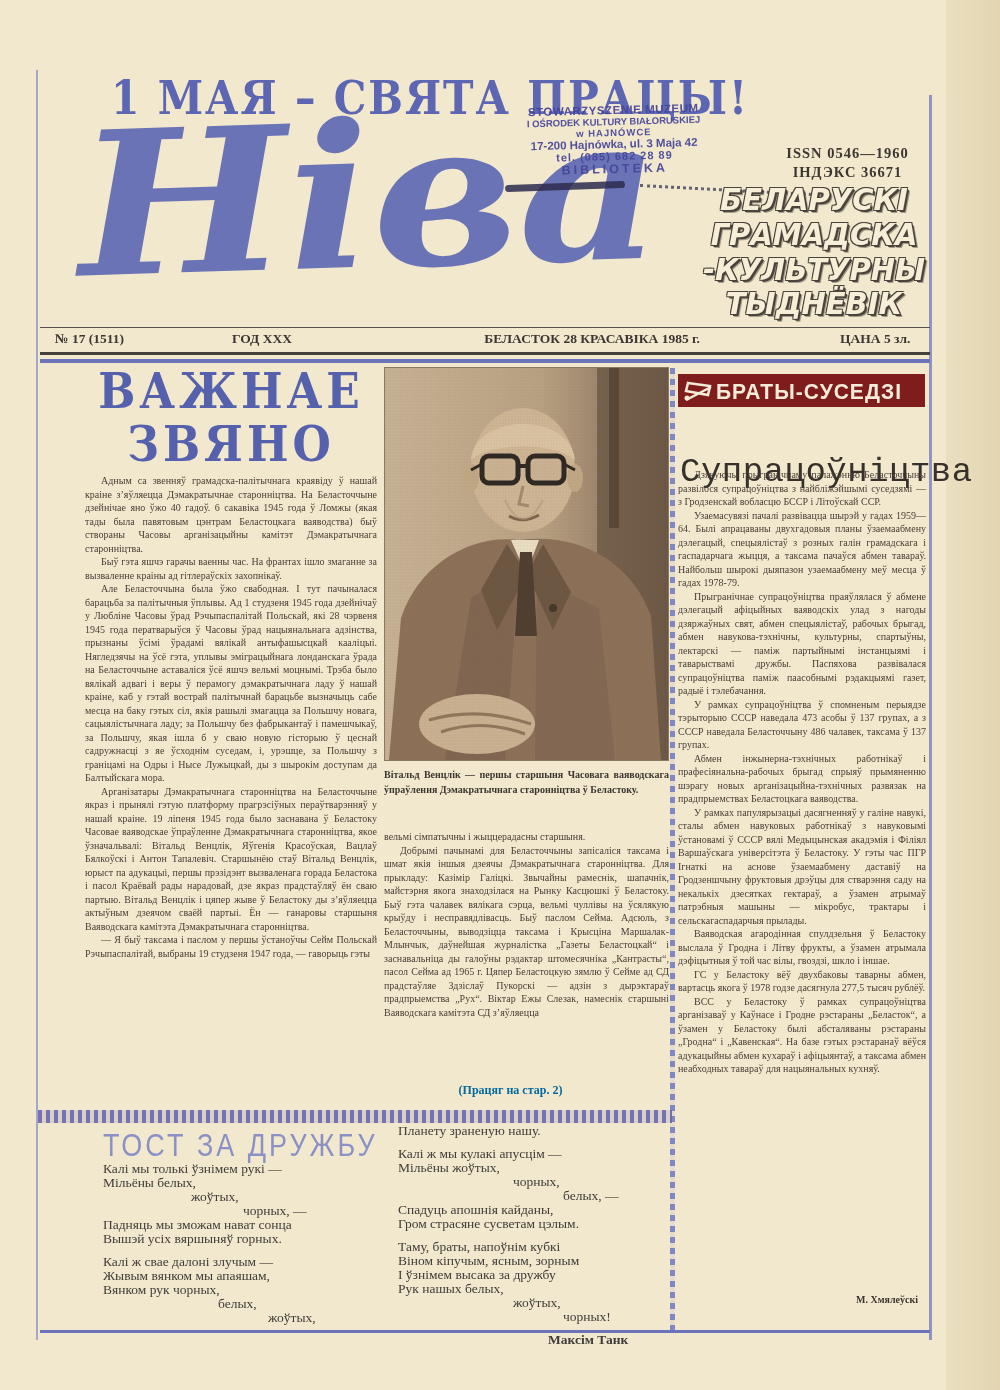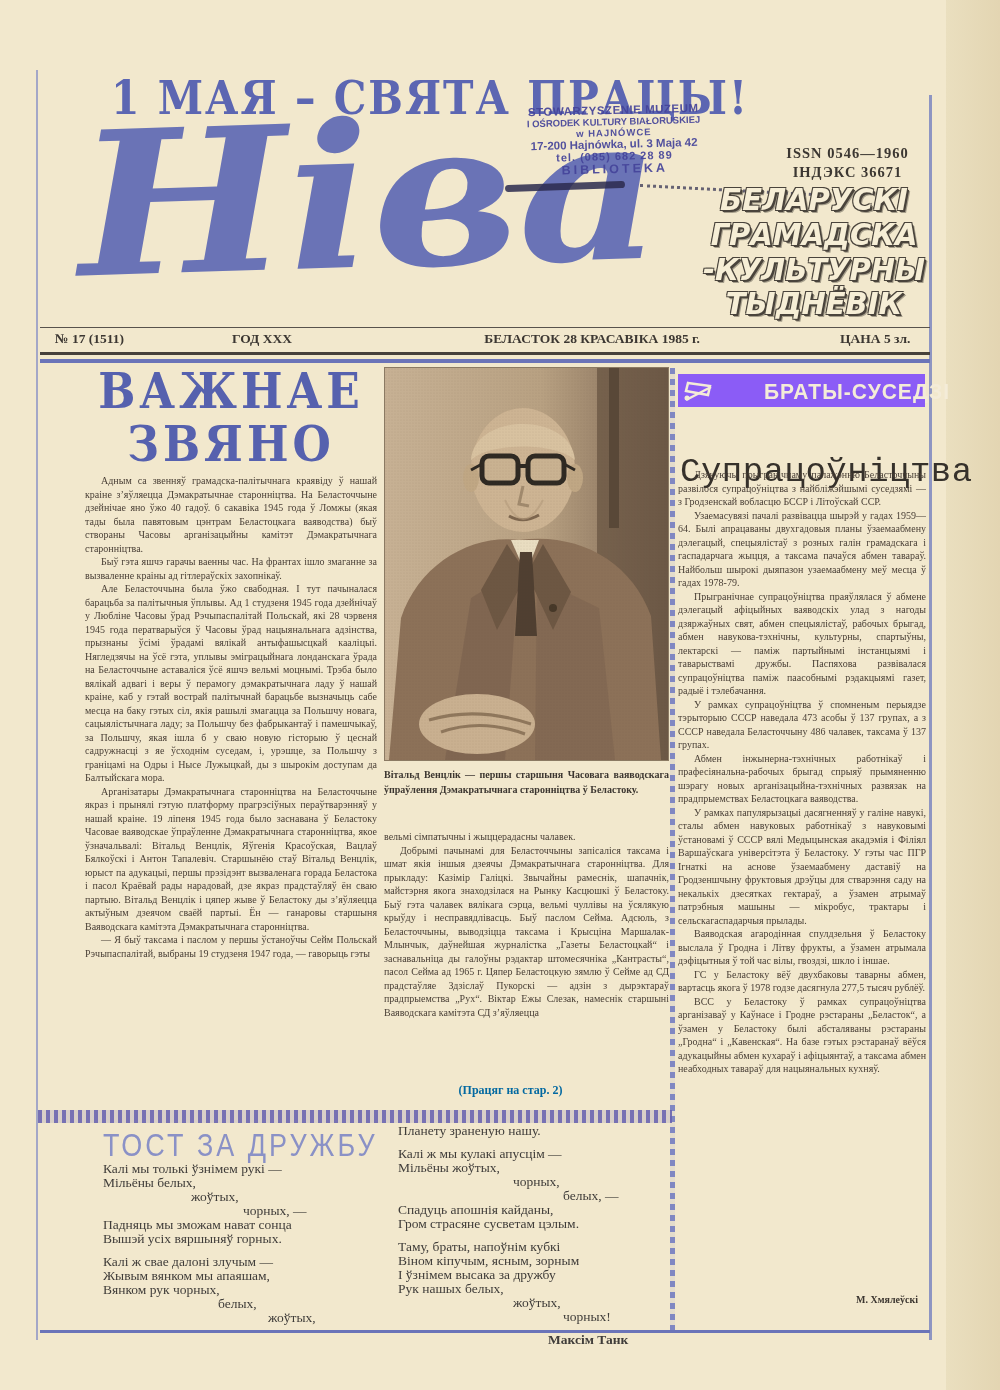--- a/index.html
+++ b/index.html
@@ -56,22 +56,22 @@
   .col-right{left:678px;top:468px;width:248px;height:822px;}
   .photo-box{left:384px;top:367px;width:285px;height:394px;border:1px solid #8b7a63;
       box-sizing:border-box;}
   .photo-caption{left:384px;top:768px;width:285px;font-weight:bold;font-size:10px;
       line-height:14.5px;text-align:justify;color:#3c3630;}
   .continued{left:368px;top:1083px;width:285px;text-align:center;font-weight:bold;
       font-size:12px;color:#0369a1;}
   .divider-v{left:670px;top:368px;width:5px;height:962px;
       background:repeating-linear-gradient(180deg,#8087c2 0 6px,rgba(128,135,194,.12) 6px 11px);}
   
-  .banner{left:678px;top:374px;width:247px;height:33px;background:#8b5cf6;
-      display:flex;align-items:center;gap:48px;}
+  .banner{left:678px;top:374px;width:247px;height:33px;background:#7f1d1d;
+      display:flex;align-items:center;}
   .banner-flag{width:34px;height:26px;margin-left:4px;flex:0 0 auto;}
   .banner-label{color:#f4ecd8;font-family:"Liberation Sans",sans-serif;font-weight:bold;
       font-size:21px;letter-spacing:1px;white-space:nowrap;transform:scaleY(1.08);}
   .article2-title{left:680px;top:418px;width:246px;font-family:Liberation Mono, monospace;
       font-size:34px;color:#36312b;letter-spacing:.5px;white-space:nowrap;margin-top:35px;}
   .signature{left:678px;top:1294px;width:240px;text-align:right;font-weight:bold;
       font-size:10px;color:#3c3630;}
   .rule-bottom{left:40px;top:1330px;width:890px;height:3px;background:#6b74b8;}
   
   .poem-band{left:38px;top:1110px;width:634px;height:13px;
@@ -185,21 +185,21 @@
 
     <ellipse cx="92" cy="356" rx="58" ry="30" fill="#c9b090"></ellipse>
     <path d="M44,352 Q92,338 146,356 M56,364 Q96,350 140,366" fill="none" stroke="#8f775c" stroke-width="3"></path>
 
     <rect width="283" height="392" fill="url(#ht)" opacity=".55"></rect>
   </svg>
 </div>
 <div class="abs photo-caption">Вітальд Венцлік — першы старшыня Часовага ваяводскага ўпраўлення Дэмакратычнага старонніцтва ў Беластоку.</div>
 
 <div class="abs body-col col-mid">
-  <p style="text-indent:0">вельмі сімпатычны і жыццерадасны чалавек.</p>
+  <p style="text-indent:0">вельмі сімпатычны і жыццерадасны старшыня.</p>
   <p>Добрымі пачынамі для Беласточчыны запісаліся таксама і шмат якія іншыя дзеячы Дэмакратычнага старонніцтва. Для прыкладу: Казімір Галіцкі. Звычайны рамеснік, шапачнік, майстэрня якога знаходзілася на Рынку Касцюшкі ў Беластоку. Быў гэта чалавек вялікага сэрца, вельмі чуллівы на ўсялякую крыўду і несправядлівасць. Быў паслом Сейма. Адсюль, з Беласточчыны, выводзіцца таксама і Крысціна Маршалак-Млынчык, даўнейшая журналістка „Газеты Беластоцкай“ і заснавальніца ды галоўны рэдактар штомесячніка „Кантрасты“, пасол Сейма ад 1965 г. Цяпер Беластоцкую зямлю ў Сейме ад СД прадстаўляе Здзіслаў Пукорскі — адзін з дырэктараў прадпрыемства „Рух“. Віктар Ежы Слезак, намеснік старшыні Ваяводскага камітэта СД з’яўляецца</p>
 </div>
 <div class="abs continued">(Працяг на стар. 2)</div>
 
 <div class="abs divider-v"></div>
 
 <div class="abs banner">
   <svg class="banner-flag" viewBox="0 0 34 26">
     <line x1="4" y1="22" x2="29" y2="9" stroke="#f4ecd8" stroke-width="2.5"></line>
     <polygon points="6,5 28,8 26,17 4,13" fill="none" stroke="#f4ecd8" stroke-width="2.5"></polygon>

